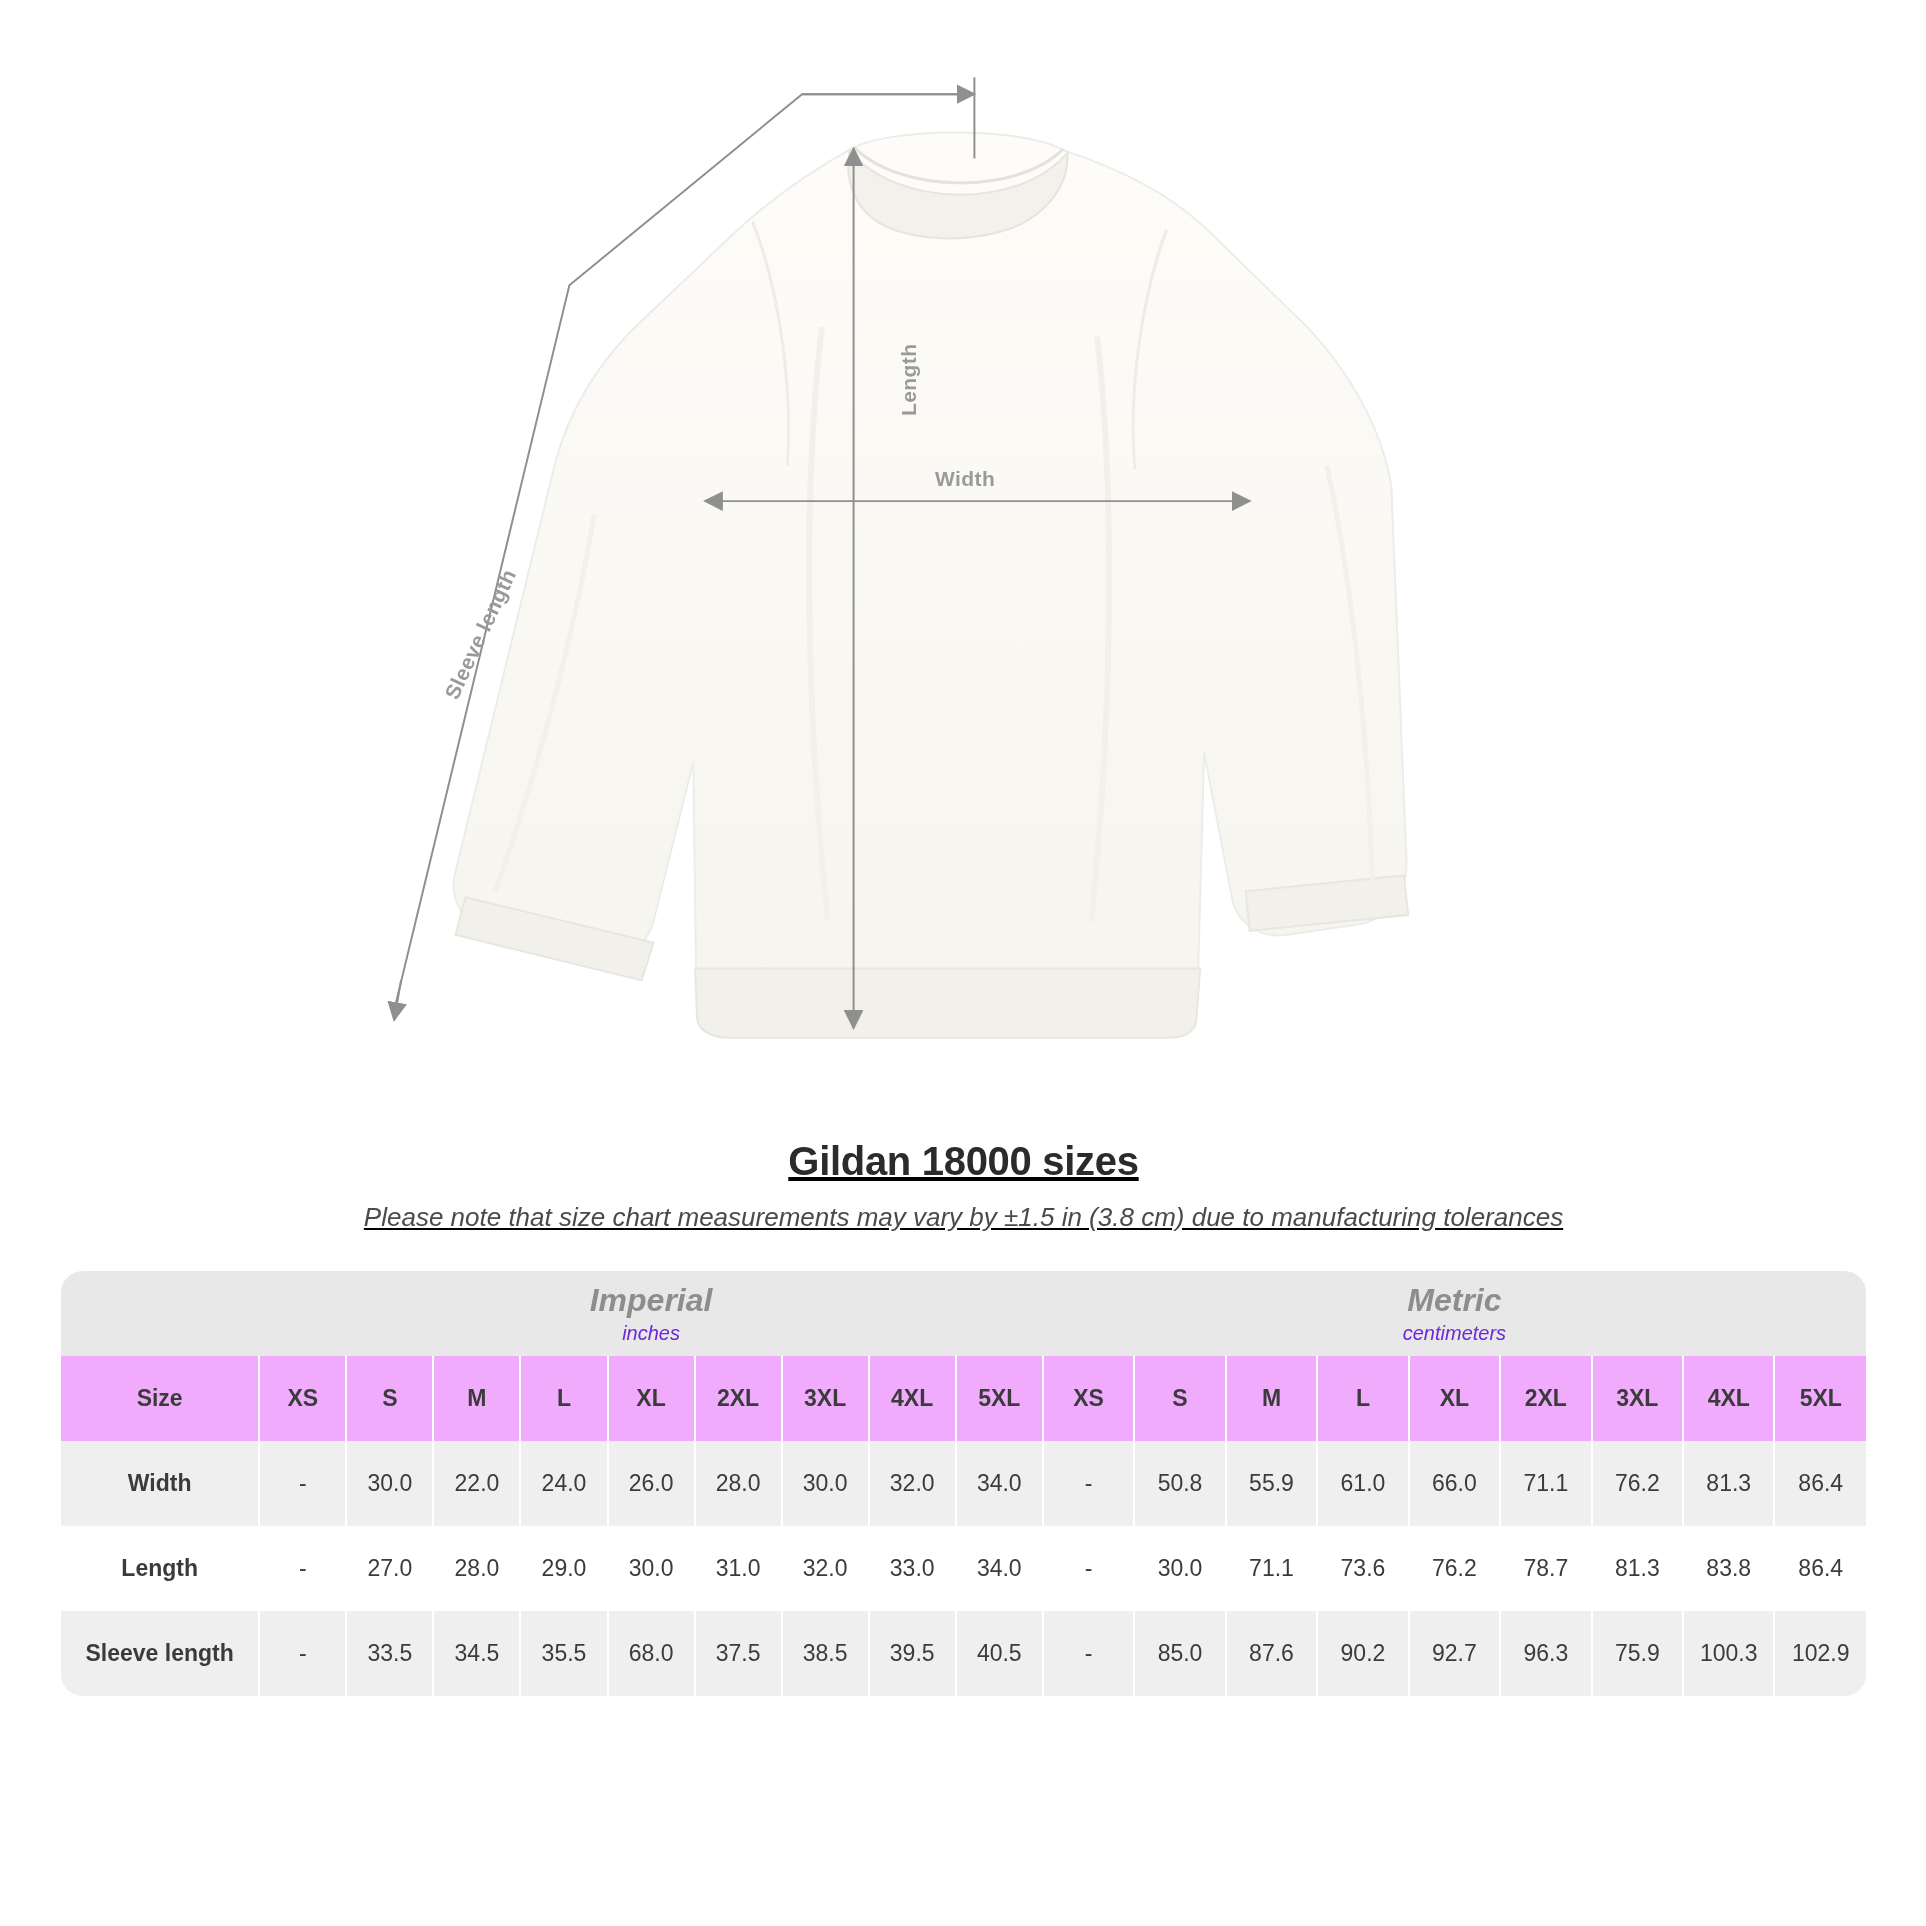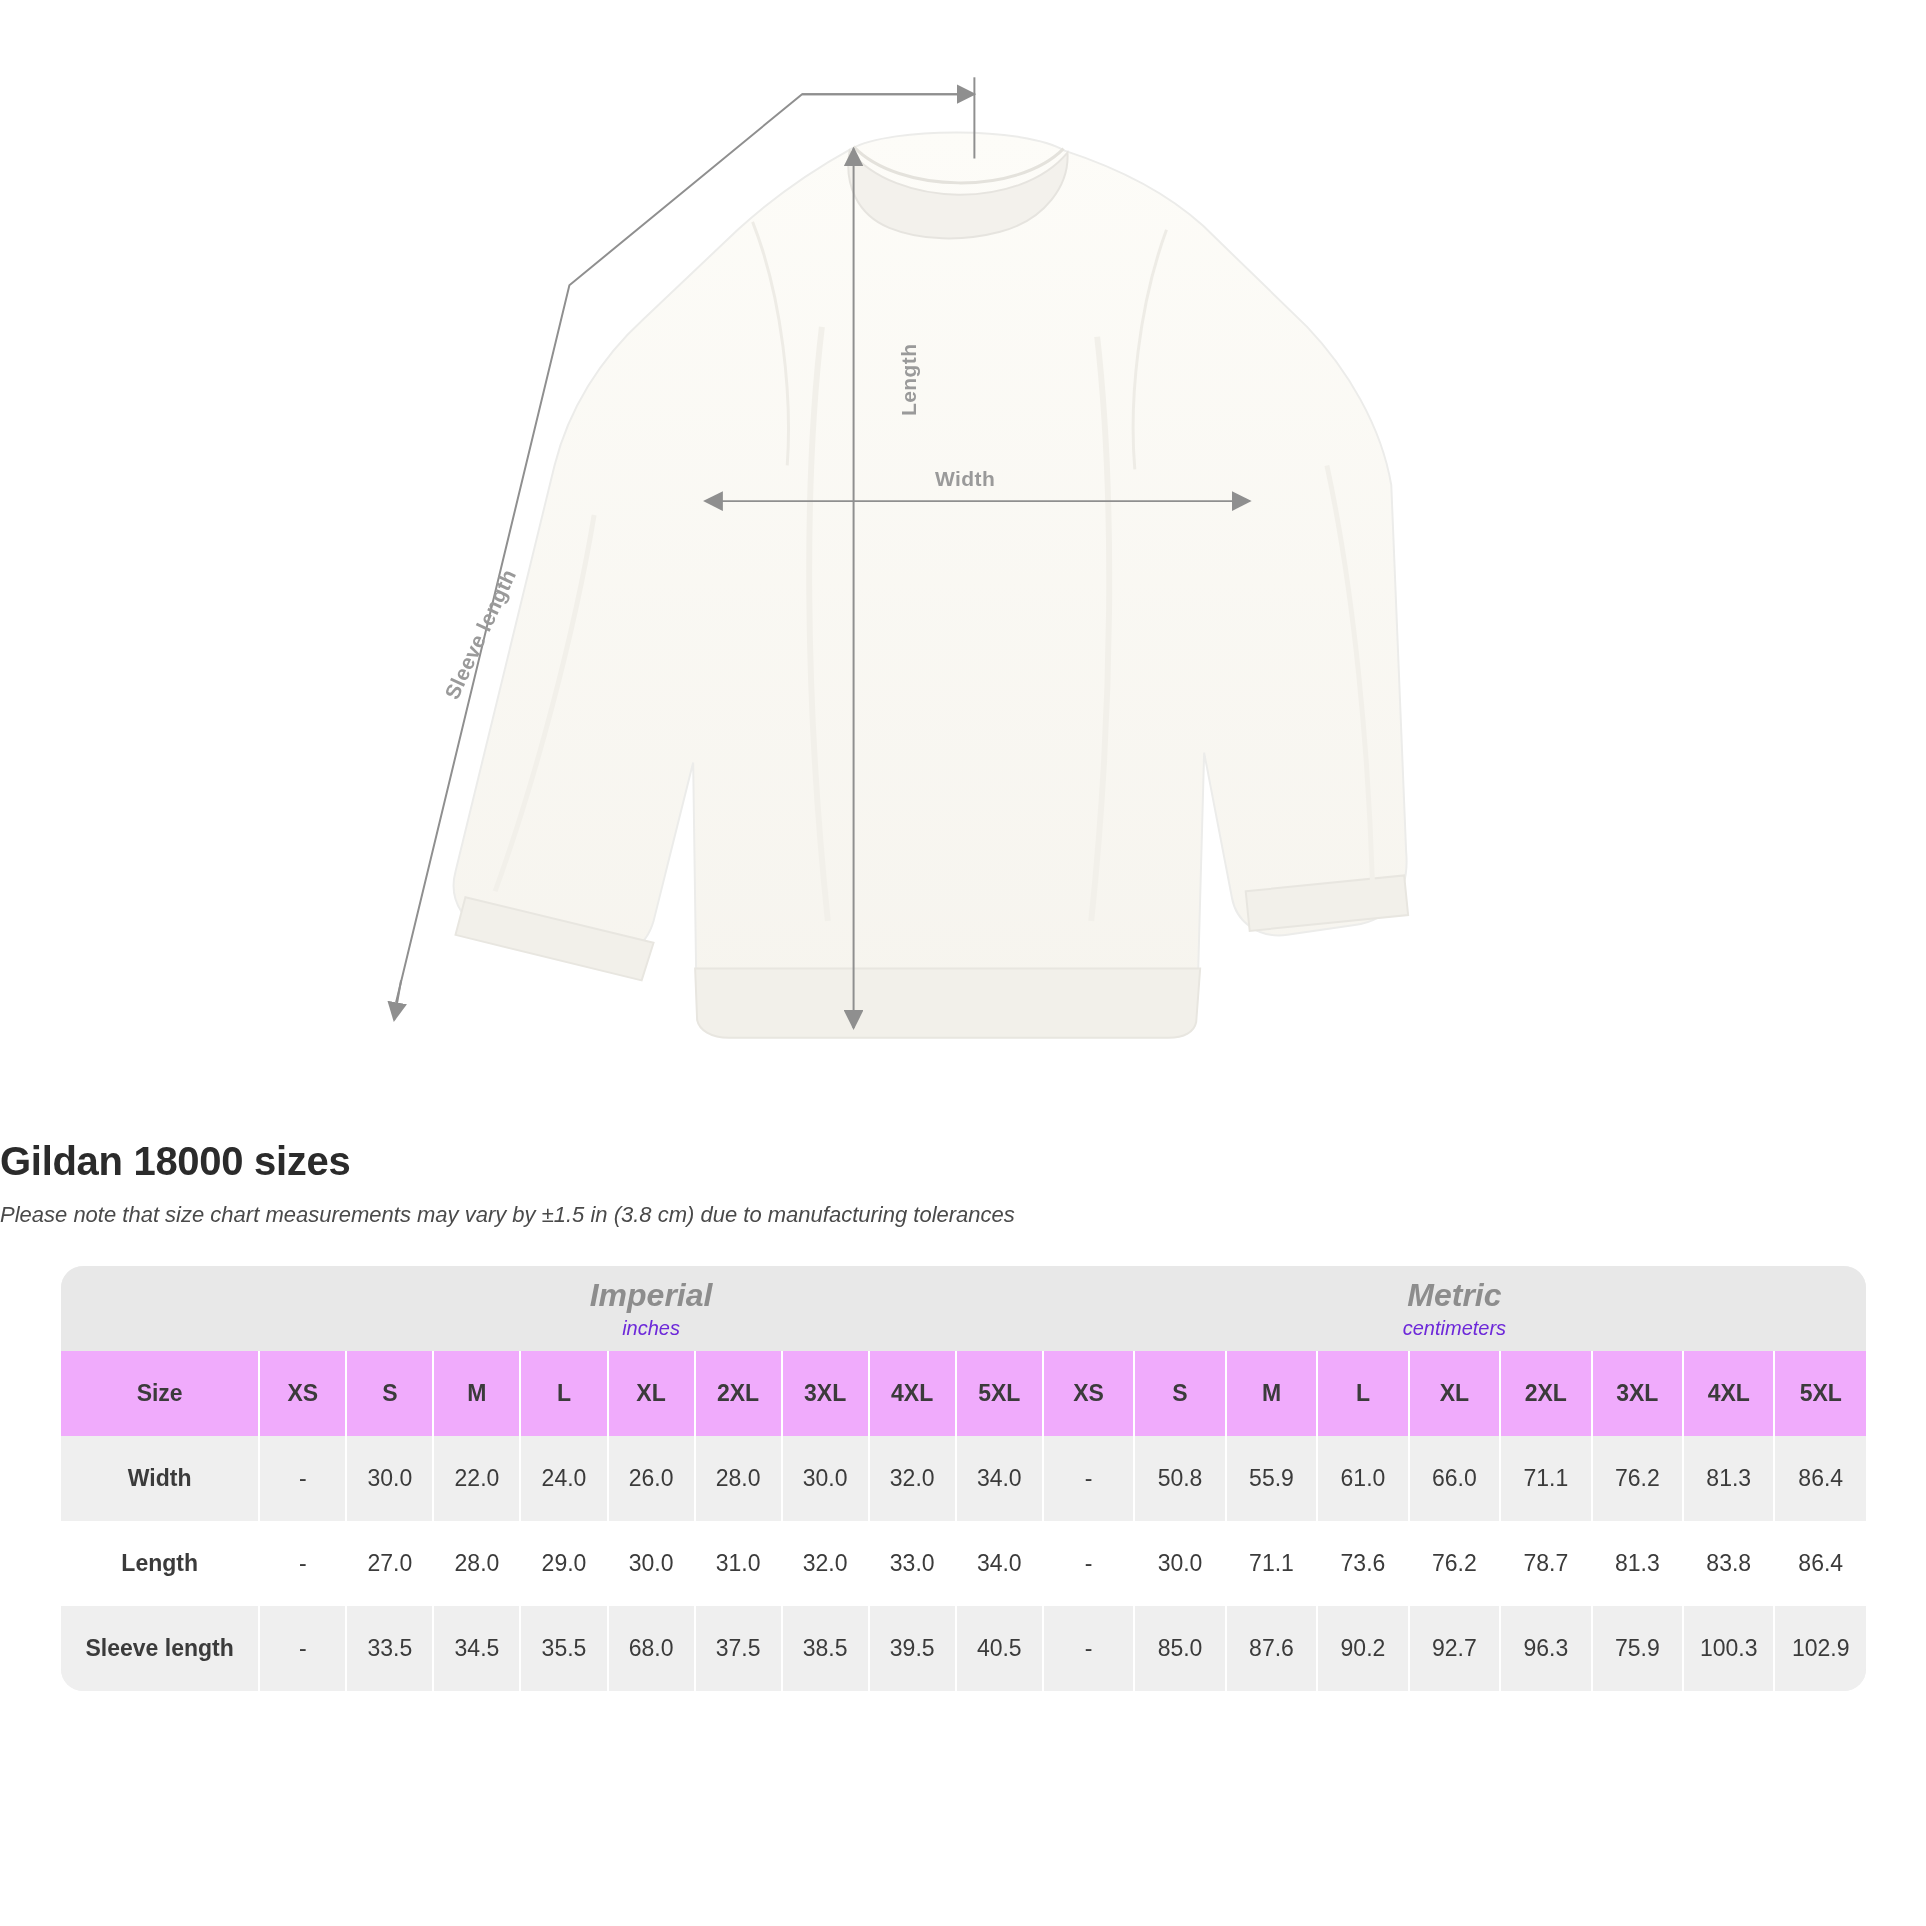--- a/index.html
+++ b/index.html
@@ -42,31 +42,32 @@
     transform: rotate(-90deg);
     transform-origin: left top;
   }
   .anno-label.diag {
     transform: rotate(-65deg);
     transform-origin: left top;
   }
 
   
   .title-block {
-    text-align: left;
+    text-align: center;
     margin-top: 10px;
+    text-decoration: underline;
   }
   .chart-title {
     font-size: 40px;
     font-weight: bold;
     color: #2b2b2b;
     letter-spacing: -0.3px;
   }
   .chart-note {
-    font-size: 22px;
+    font-size: 26px;
     font-style: italic;
     color: #4a4a4a;
     margin-top: 18px;
   }
 
   
   .table-wrap {
     margin: 38px 61px 0 61px;
     border-radius: 22px;
     overflow: hidden;

